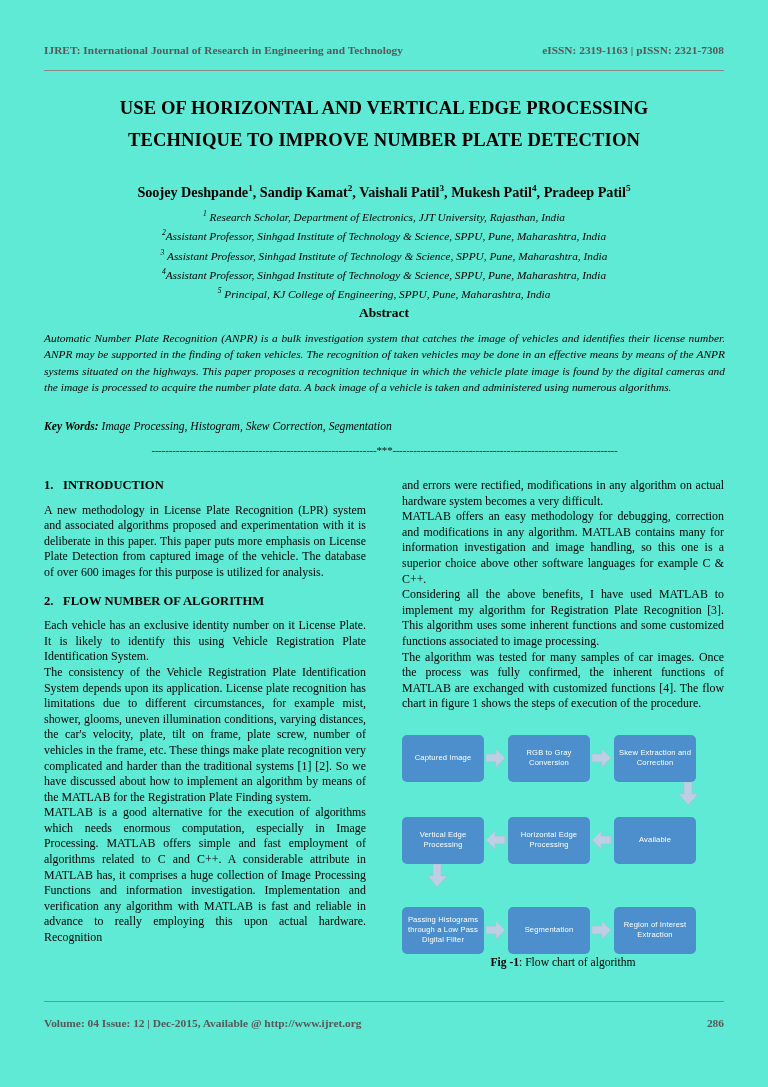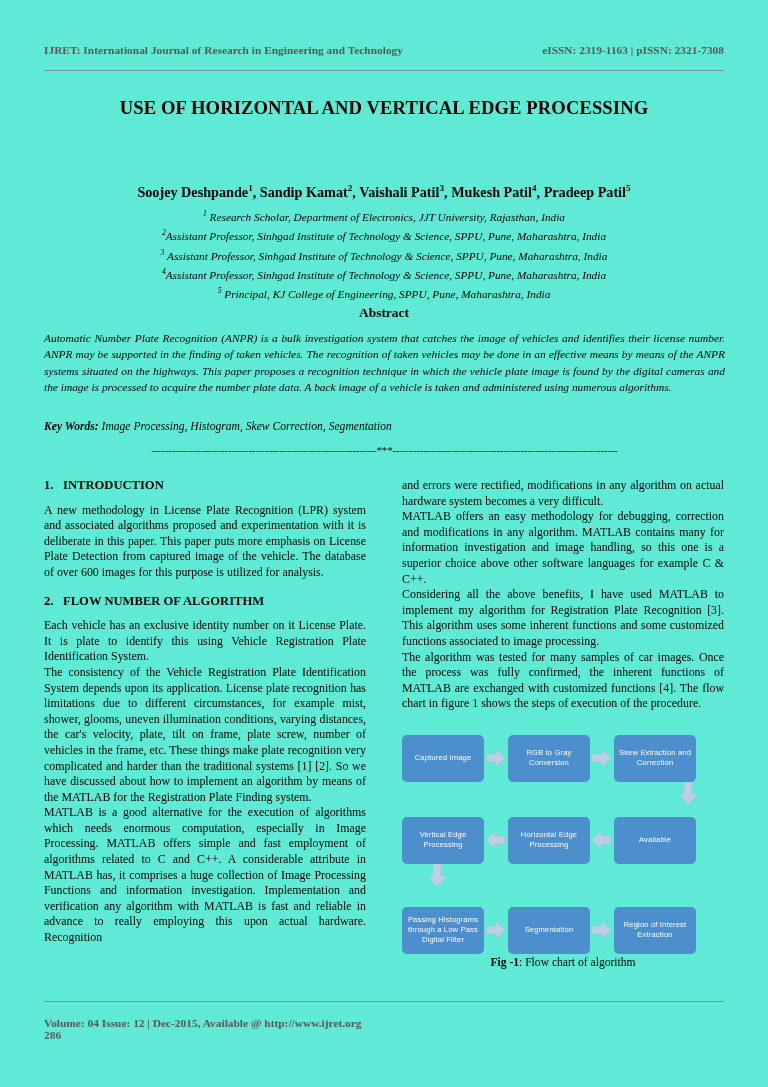--- a/index.html
+++ b/index.html
@@ -228,39 +228,40 @@
     height: 1px;
     background: #8a8a8a;
   }
   .footer {
     position: absolute;
     left: 44px;
     top: 1017px;
     width: 680px;
     display: flex;
     align-items: baseline;
+    justify-content: space-between;
     font-weight: bold;
     font-size: 11.4px;
     color: #585858;
-    flex-direction: column;
   }
 </style>
 </head>
 <body>
 
 <div class="page">
 
   <div class="header">
     <span class="header-left">IJRET: International Journal of Research in Engineering and Technology</span>
     <span class="header-right">eISSN: 2319-1163 | pISSN: 2321-7308</span>
   </div>
   <div class="header-rule"></div>
 
   <div class="title">
     <div>USE OF HORIZONTAL AND VERTICAL EDGE PROCESSING</div>
+    <div>TECHNIQUE TO IMPROVE NUMBER PLATE DETECTION</div>
   </div>
 
   <div class="authors">
     <span>Soojey Deshpande<sup>1</sup></span>,
     <span>Sandip Kamat<sup>2</sup></span>,
     <span>Vaishali Patil<sup>3</sup></span>,
     <span>Mukesh Patil<sup>4</sup></span>,
     <span>Pradeep Patil<sup>5</sup></span>
   </div>
 
@@ -284,21 +285,21 @@
 
   <div class="col col-left">
     <div class="sec-head">
       <span class="num">1.</span><span>INTRODUCTION</span>
     </div>
     <p class="para">A new methodology in License Plate Recognition (LPR) system and associated algorithms proposed and experimentation with it is deliberate in this paper. This paper puts more emphasis on License Plate Detection from captured image of the vehicle. The database of over 600 images for this purpose is utilized for analysis.</p>
     <div class="gap"></div>
     <div class="sec-head">
       <span class="num">2.</span><span>FLOW NUMBER OF ALGORITHM</span>
     </div>
-    <p class="para">Each vehicle has an exclusive identity number on it License Plate. It is plate to identify this using Vehicle Registration Plate Identification System.</p>
+    <p class="para">Each vehicle has an exclusive identity number on it License Plate. It is likely to identify this using Vehicle Registration Plate Identification System.</p>
     <p class="para">The consistency of the Vehicle Registration Plate Identification System depends upon its application. License plate recognition has limitations due to different circumstances, for example mist, shower, glooms, uneven illumination conditions, varying distances, the car's velocity, plate, tilt on frame, plate screw, number of vehicles in the frame, etc. These things make plate recognition very complicated and harder than the traditional systems [1] [2]. So we have discussed about how to implement an algorithm by means of the MATLAB for the Registration Plate Finding system.</p>
     <p class="para">MATLAB is a good alternative for the execution of algorithms which needs enormous computation, especially in Image Processing. MATLAB offers simple and fast employment of algorithms related to C and C++. A considerable attribute in MATLAB has, it comprises a huge collection of Image Processing Functions and information investigation. Implementation and verification any algorithm with MATLAB is fast and reliable in advance to really employing this upon actual hardware. Recognition</p>
   </div>
 
   <div class="col col-right">
     <p class="para">and errors were rectified, modifications in any algorithm on actual hardware system becomes a very difficult.</p>
     <p class="para">MATLAB offers an easy methodology for debugging, correction and modifications in any algorithm. MATLAB contains many for information investigation and image handling, so this one is a superior choice above other software languages for example C &amp; C++.</p>
     <p class="para">Considering all the above benefits, I have used MATLAB to implement my algorithm for Registration Plate Recognition [3]. This algorithm uses some inherent functions and some customized functions associated to image processing.</p>
     <p class="para">The algorithm was tested for many samples of car images. Once the process was fully confirmed, the inherent functions of MATLAB are exchanged with customized functions [4]. The flow chart in figure 1 shows the steps of execution of the procedure.</p>
   </div>

